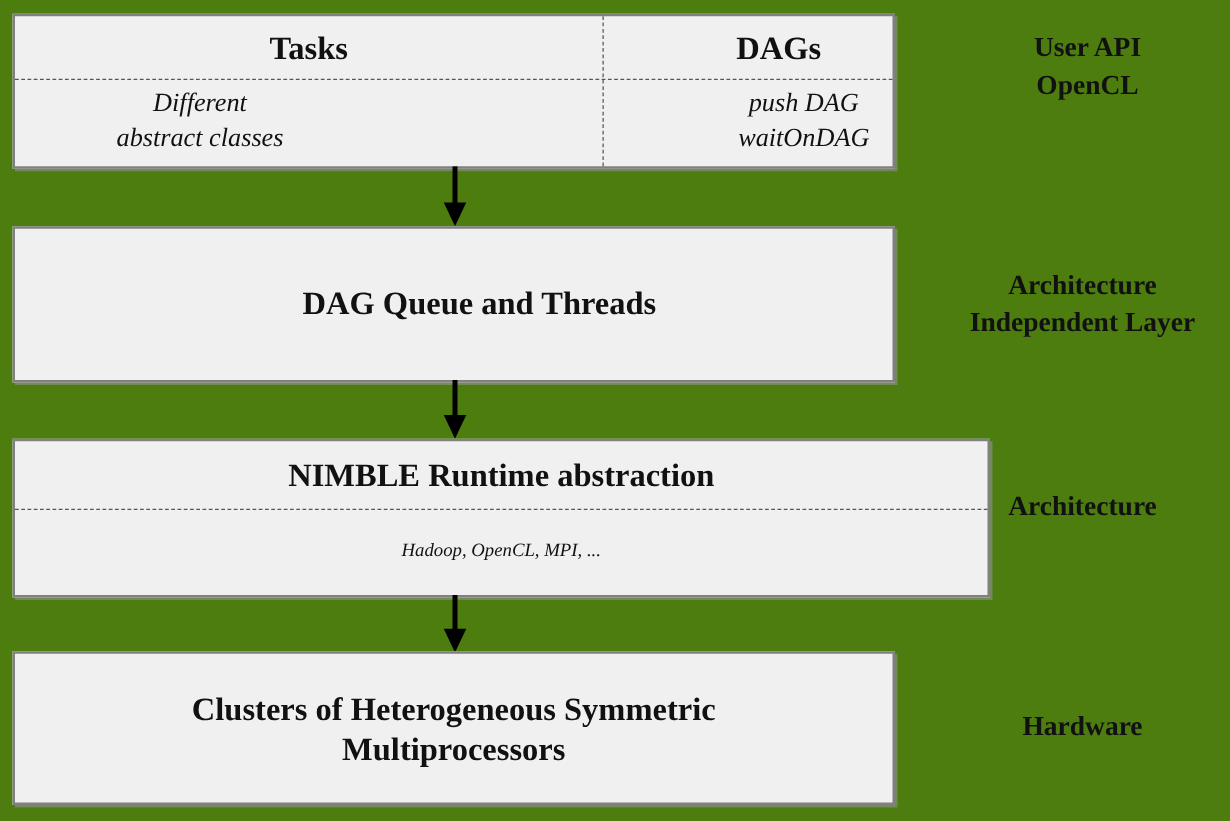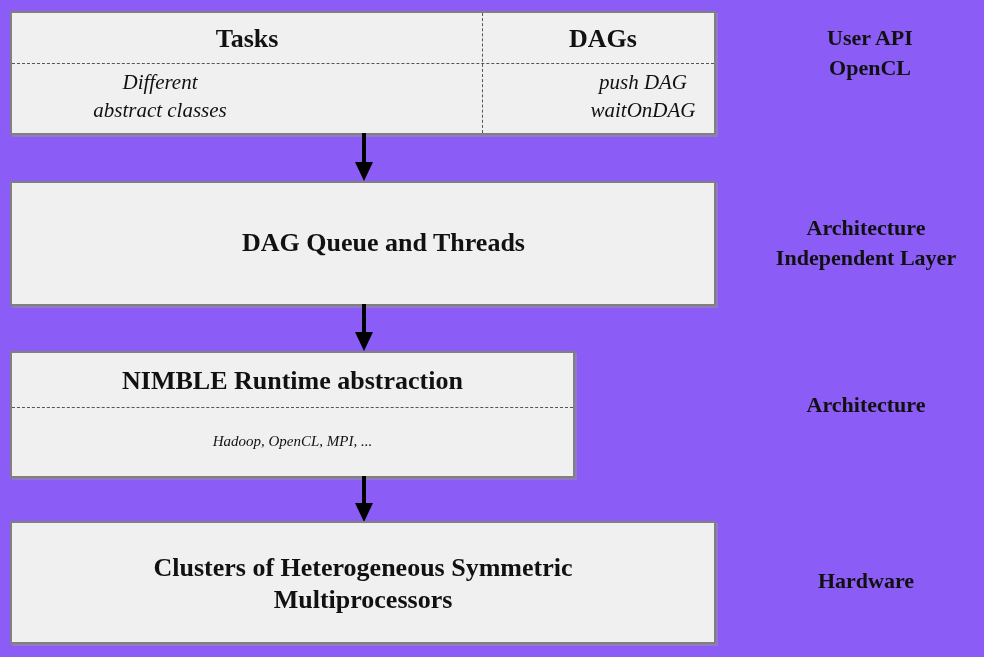--- a/index.html
+++ b/index.html
@@ -9,21 +9,21 @@
     background: #ffffff;
   }
   body {
     font-family: "Liberation Serif", "DejaVu Serif", serif;
     color: #111111;
   }
   #canvas {
     position: relative;
     width: 984px;
     height: 657px;
-    background: #8b5cf6;
+    background: #4d7c0f;
     overflow: hidden;
   }
 
   
   .layer-box {
     position: absolute;
     background: #f0f0f0;
     border: 2px solid #808080;
     box-sizing: border-box;
     box-shadow: 2px 2px 0 0 rgba(150,150,150,0.55);
@@ -114,21 +114,21 @@
 </style>
 </head>
 <body>
 
 <div id="canvas">
 
   <div class="layer-box" id="box-user-api" style="left:10px; top:11px; width:706px; height:124px;">
 
     <div class="api-head">
       <div class="cell-title" style="left:0px; top:11px; width:470px;">Tasks</div>
-      <div class="cell-title" style="left:472px; top:11px; width:238px;">DAGs</div>
+      <div class="cell-title" style="left:492px; top:11px; width:238px;">DAGs</div>
     </div>
 
     <div class="hdivider" style="top:50px;"></div>
 
     <div class="api-body">
       <div class="cell-lines" style="left:0px; top:4px; width:208px;">
         <div>Different</div>
         <div>abstract classes</div>
       </div>
       <div class="cell-lines" style="left:472px; top:4px; width:230px;text-align:center;">
@@ -157,21 +157,21 @@
   <div class="side-label" style="left:748px; top:213px; width:236px;">
     <div>Architecture</div>
     <div>Independent  Layer</div>
   </div>
 
   <svg class="arrow" style="left:352px; top:304px;" width="24" height="49" viewBox="0 0 24 49">
     <line x1="12" y1="0" x2="12" y2="33" stroke="#000000" stroke-width="4"></line>
     <polygon points="12,47 3,28 21,28" fill="#000000"></polygon>
   </svg>
 
-  <div class="layer-box" id="box-nimble-runtime" style="left:10px; top:351px; width:565px; height:127px;">
+  <div class="layer-box" id="box-nimble-runtime" style="left:10px; top:351px; width:782px; height:127px;">
     <div class="box-heading" style="top:12px;">NIMBLE Runtime abstraction</div>
     <div class="hdivider" style="top:54px;"></div>
     <div class="box-sub" style="top:73px;">Hadoop, OpenCL, MPI, ...</div>
   </div>
 
   <div class="side-label" style="left:748px; top:390px; width:236px;">
     <div>Architecture</div>
   </div>
 
   <svg class="arrow" style="left:352px; top:476px;" width="24" height="48" viewBox="0 0 24 48">

